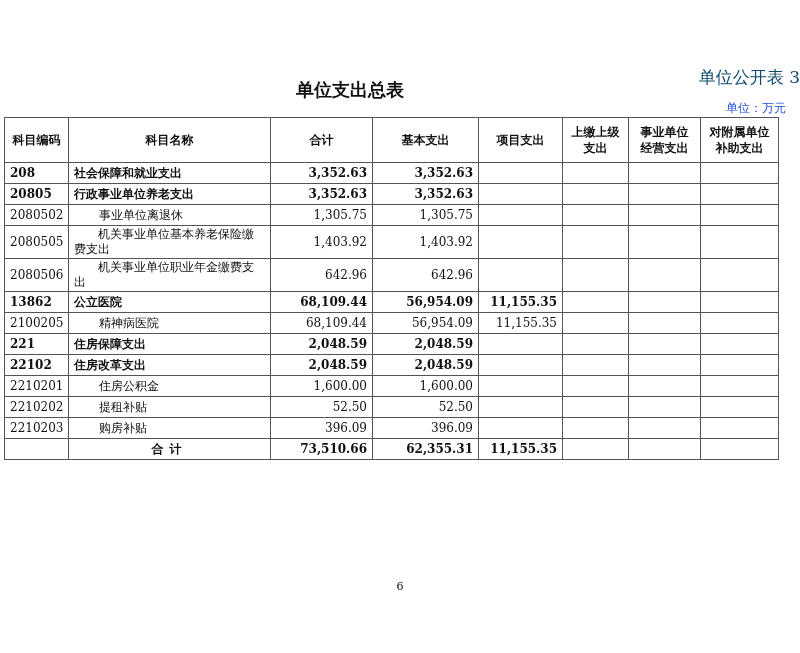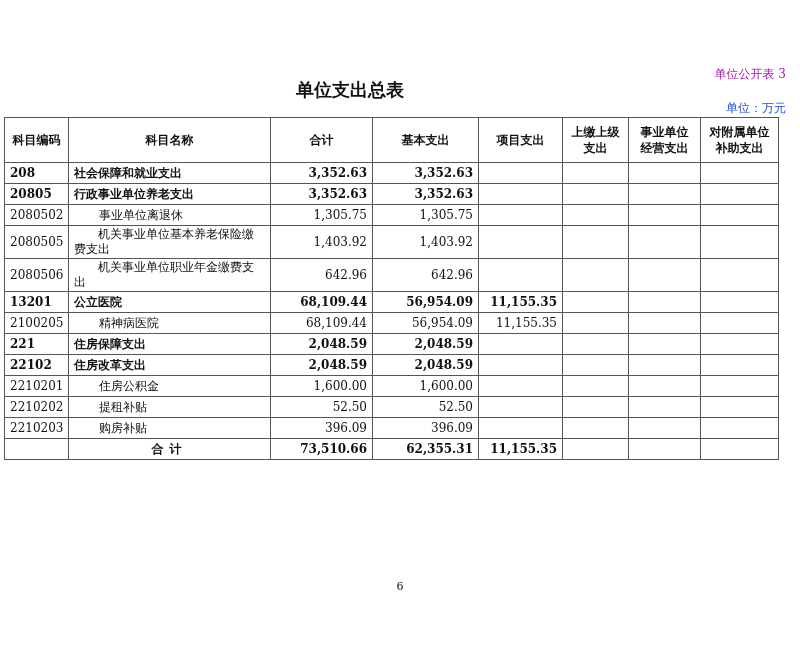--- a/index.html
+++ b/index.html
@@ -1,18 +1,18 @@
 <!DOCTYPE html>
 <html><head>
   <meta charset="utf-8">
   <style>
     html, body { margin: 0; padding: 0; background: #ffffff; }
     body { width: 800px; height: 653px; position: relative; overflow: hidden;
            font-family: "DejaVu Serif", "Liberation Serif", serif; color: #111; }
-    .form-no { position: absolute; right: 14px; top: 66px; font-size: 12px; color: #a21caf; }
+    .form-no { position: absolute; right: 0; top: 66px; font-size: 17px; color: #0c4a6e; }
     .title { position: absolute; left: 0; width: 700px; top: 78px; text-align: center;
              font-family: "DejaVu Sans", sans-serif; font-size: 18px; font-weight: bold; color:#111; }
     .unit { position: absolute; right: 14px; top: 100px; font-size: 12px; color: #1d4ed8; }
     table { position: absolute; left: 4px; top: 117px; border-collapse: collapse;
             table-layout: fixed; width: 774px; }
     th, td { border: 1px solid #555; font-size: 12px; padding: 0 5px; overflow: hidden; }
     th { font-family: "DejaVu Sans", sans-serif; font-weight: bold; height: 44px;
          line-height: 16px; text-align: center; }
     td { height: 20px; line-height: 15px; }
     td.num { text-align: right; }
@@ -103,21 +103,21 @@
         <td>2080506</td>
         <td class="wrap3 tall">机关事业单位职业年金缴费支出</td>
         <td class="num">642.96</td>
         <td class="num">642.96</td>
         <td class="num"></td>
         <td class="num"></td>
         <td class="num"></td>
         <td class="num"></td>
       </tr>
       <tr class="bold">
-        <td>13201</td>
+        <td>13862</td>
         <td class="lvl2">公立医院</td>
         <td class="num">68,109.44</td>
         <td class="num">56,954.09</td>
         <td class="num">11,155.35</td>
         <td class="num"></td>
         <td class="num"></td>
         <td class="num"></td>
       </tr>
       <tr>
         <td>2100205</td>

